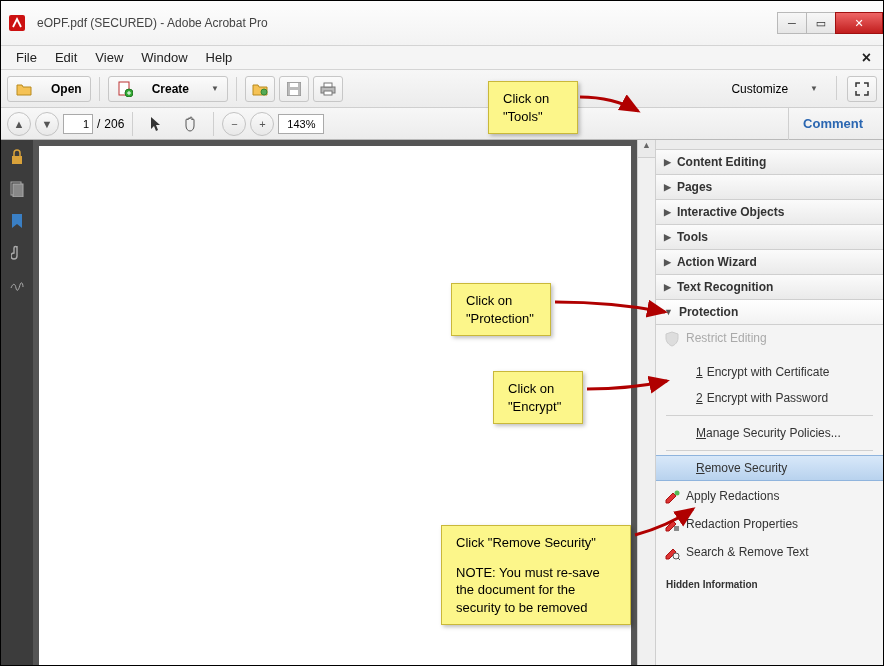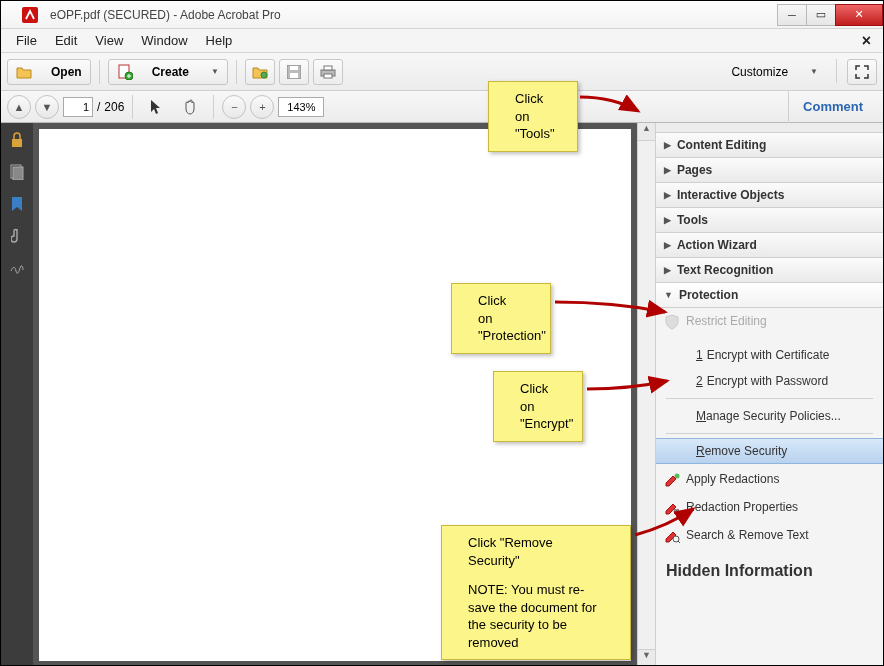--- a/index.html
+++ b/index.html
@@ -1,19 +1,19 @@
 <!DOCTYPE html>
 <html><head>
 <meta charset="utf-8">
 <style>
   * { box-sizing: border-box; margin: 0; padding: 0; font-family: "Segoe UI", Tahoma, sans-serif; }
   body { width: 884px; height: 666px; overflow: hidden; background: #fff; position: relative; border:1px solid #000;}
   
   
-  .titlebar { height: 28px; background: linear-gradient(#fdfdfd,#f3f3f3); display:flex; align-items:center; border-bottom:1px solid #d4d4d4;padding-left:13px; }
+  .titlebar { height: 45px; background: linear-gradient(#fdfdfd,#f3f3f3); display:flex; align-items:center; border-bottom:1px solid #d4d4d4; }
   .titlebar .icon-box { width:24px; height:20px; margin:0 4px; display:inline-flex;align-items:center;justify-content:center;}
   .titlebar .title { font-size:12px; color:#444; flex:0 0 auto; margin-left:4px;}
   .titlebar .spacer { flex:1; }
   .win-btn { width:30px; height:22px; border:1px solid #b9b9b9; background:linear-gradient(#f7f7f7,#e6e6e6); display:inline-flex;align-items:center;justify-content:center; font-size:11px;color:#333; margin-left:-1px;}
   .win-btn.close { width:48px; background:linear-gradient(#e66,#c11d1d); color:#fff; border-color:#a01010;}
   .win-group { display:flex; margin-right:0;}
   
   
   .menubar { height:24px; background:#f5f5f5; border-bottom:1px solid #d4d4d4; display:flex; align-items:center; padding:0 6px; font-size:13px; color:#222;}
   .menubar .menu { padding:2px 9px; cursor:default;}
@@ -54,24 +54,24 @@
   .rp-section.open { background:linear-gradient(#fff,#f2f2f2);}
   .rp-sub { padding:6px 0; background:#f4f4f4;}
   .rp-item { height:28px; display:flex; align-items:flex-start; padding:0 10px 0 30px; font-size:12px; color:#333; gap:8px; position:relative;}
   .rp-item.disabled { color:#aaa;}
   .rp-item .icn { position:absolute; left:8px; width:16px;height:16px;display:flex;align-items:center;justify-content:center;}
   .rp-item.group-hdr { font-weight:600; background:linear-gradient(#f3f3f3,#e9e9e9); border:1px solid #d6d6d6; border-left:none;border-right:none; padding-left:28px;}
   .rp-item.group-hdr .expand { position:absolute; right:8px; font-size:9px; color:#777;}
   .submenu-item { height:26px; display:flex;align-items:center; padding-left:40px; font-size:12px; color:#333;}
   .submenu-item.sel { background:linear-gradient(#d8e8f9,#b8d2ee); border:1px solid #8fb4dd; border-left:none;border-right:none;}
   .submenu-sep { height:1px; background:#d0d0d0; margin:4px 10px;}
-  .rp-sechead { font-size:16px; font-weight:600; color:#333; padding:6px 10px 2px;}
-  
-  
-  .callout { position:absolute; background:#fcf68a; border:1px solid #c9b83a; padding:8px 26px; font-size:13px; line-height:1.35; box-shadow:2px 2px 4px rgba(0,0,0,.25);}
+  .rp-sechead { font-size:10px; font-weight:600; color:#333; padding:6px 10px 2px;}
+  
+  
+  .callout { position:absolute; background:#fcf68a; border:1px solid #c9b83a; padding:8px 14px; font-size:13px; line-height:1.35; box-shadow:2px 2px 4px rgba(0,0,0,.25);}
   svg.arrow-svg { position:absolute; pointer-events:none; overflow:visible;}
   
   .u { text-decoration:underline;}
 </style>
 </head>
 <body>
 
 <div class="titlebar">
   <span class="icon-box">
     <svg width="16" height="16">

